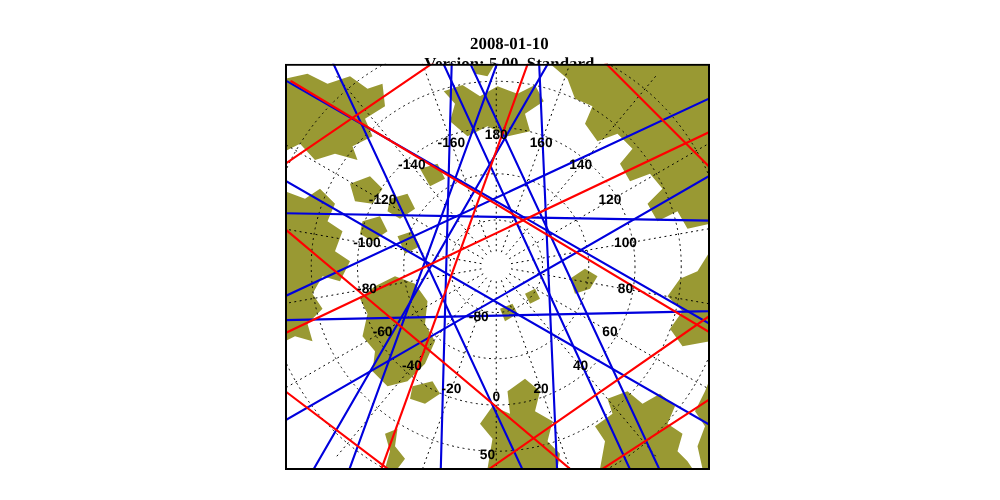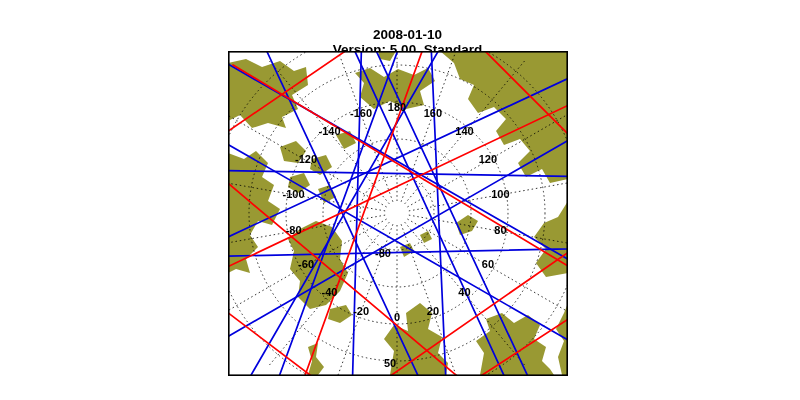--- a/index.html
+++ b/index.html
@@ -7,21 +7,21 @@
   body {
     width:800px; height:400px; position:relative; overflow:hidden;
     font-family:"Liberation Sans", sans-serif;
   }
   .page { position:relative; width:800px; height:400px; background:#fff; }
   .title-bar {
     position:absolute; top:12px; left:0; width:100%;
     text-align:center; font-weight:bold; font-size:13.5px; color:#000;
     white-space:pre;
   }
-  .title-bar .seg { margin:0 26px; white-space:pre; }
+  .title-bar .seg { margin:0 26px; white-space:pre;font-family:Liberation Serif, serif; }
   .map-wrap { position:absolute; left:228px; top:51px; width:340px; height:325px; }
   svg { display:block; }
   .land { fill:var(--land,#999933); stroke:none; }
   .grat { fill:none; stroke:#000; stroke-width:0.8; stroke-dasharray:1.5 2.8; }
   .track { stroke-width:1.7; fill:none; stroke-linecap:round; }
   .maplabel {
     font-family:"Liberation Sans", sans-serif; font-weight:bold;
     font-size:11px; fill:#000; text-anchor:middle; dominant-baseline:middle;
   }
   .map-border { fill:none; stroke:#000; stroke-width:1.6; }

